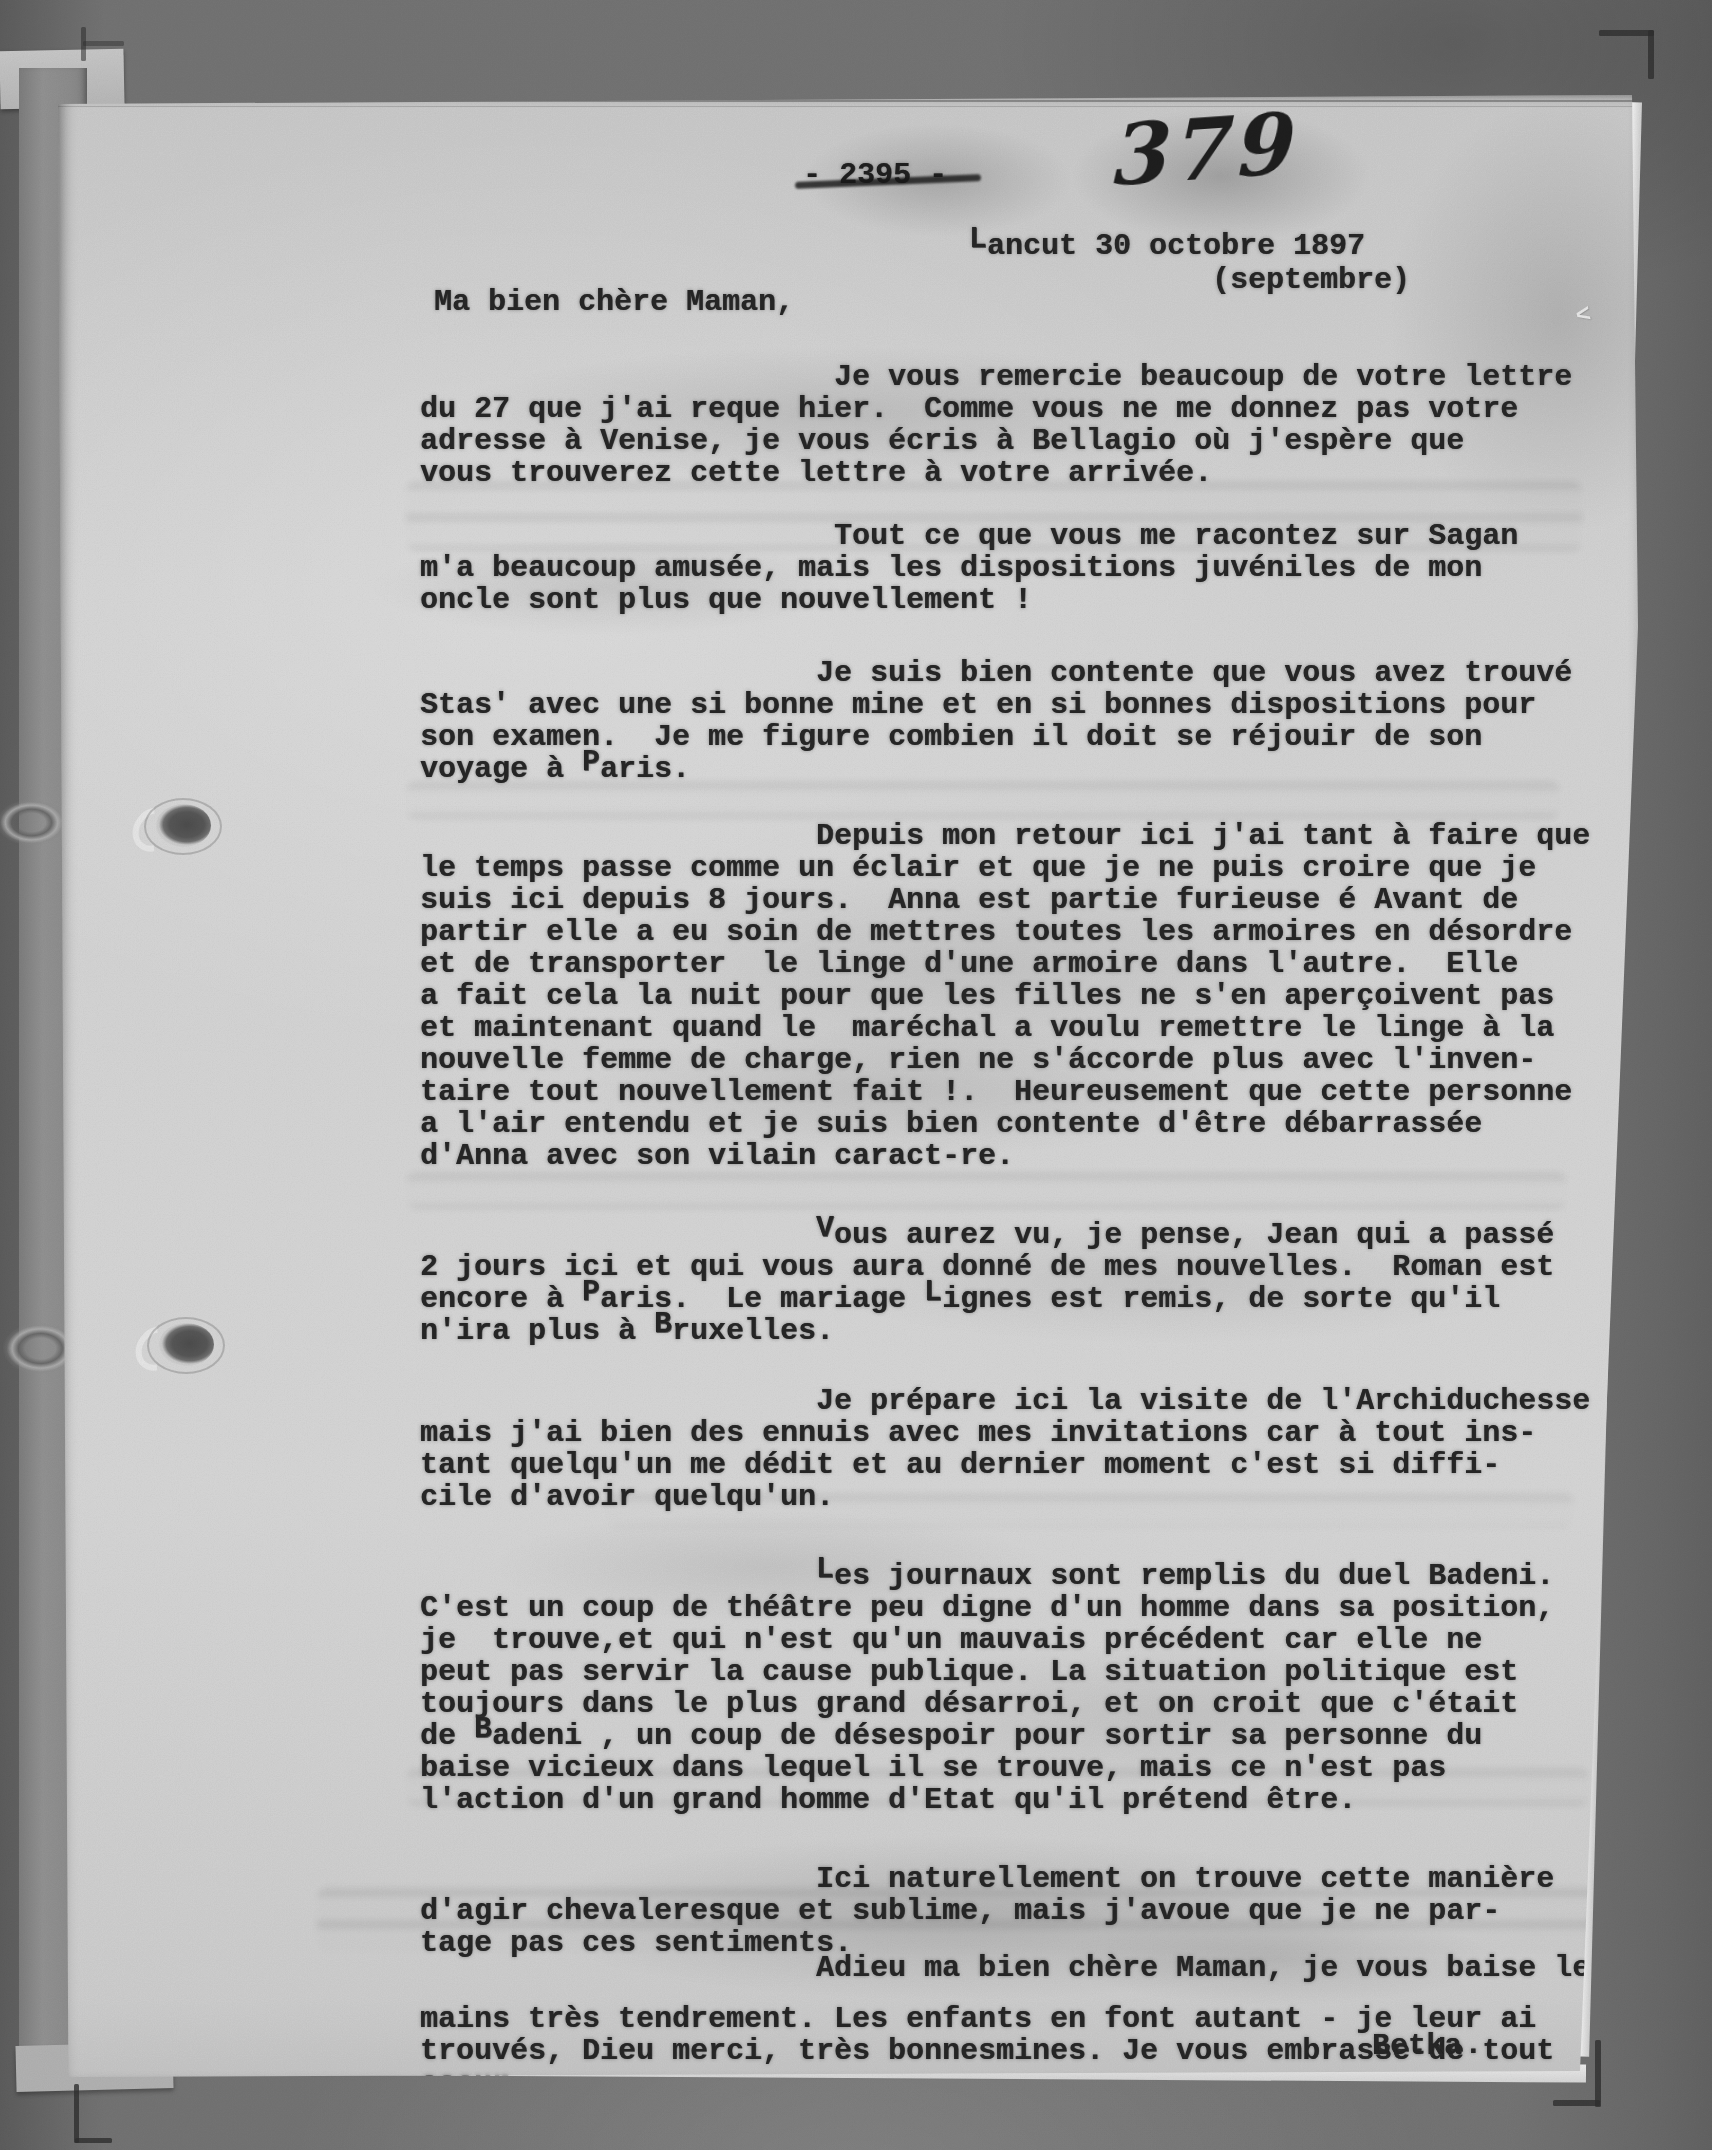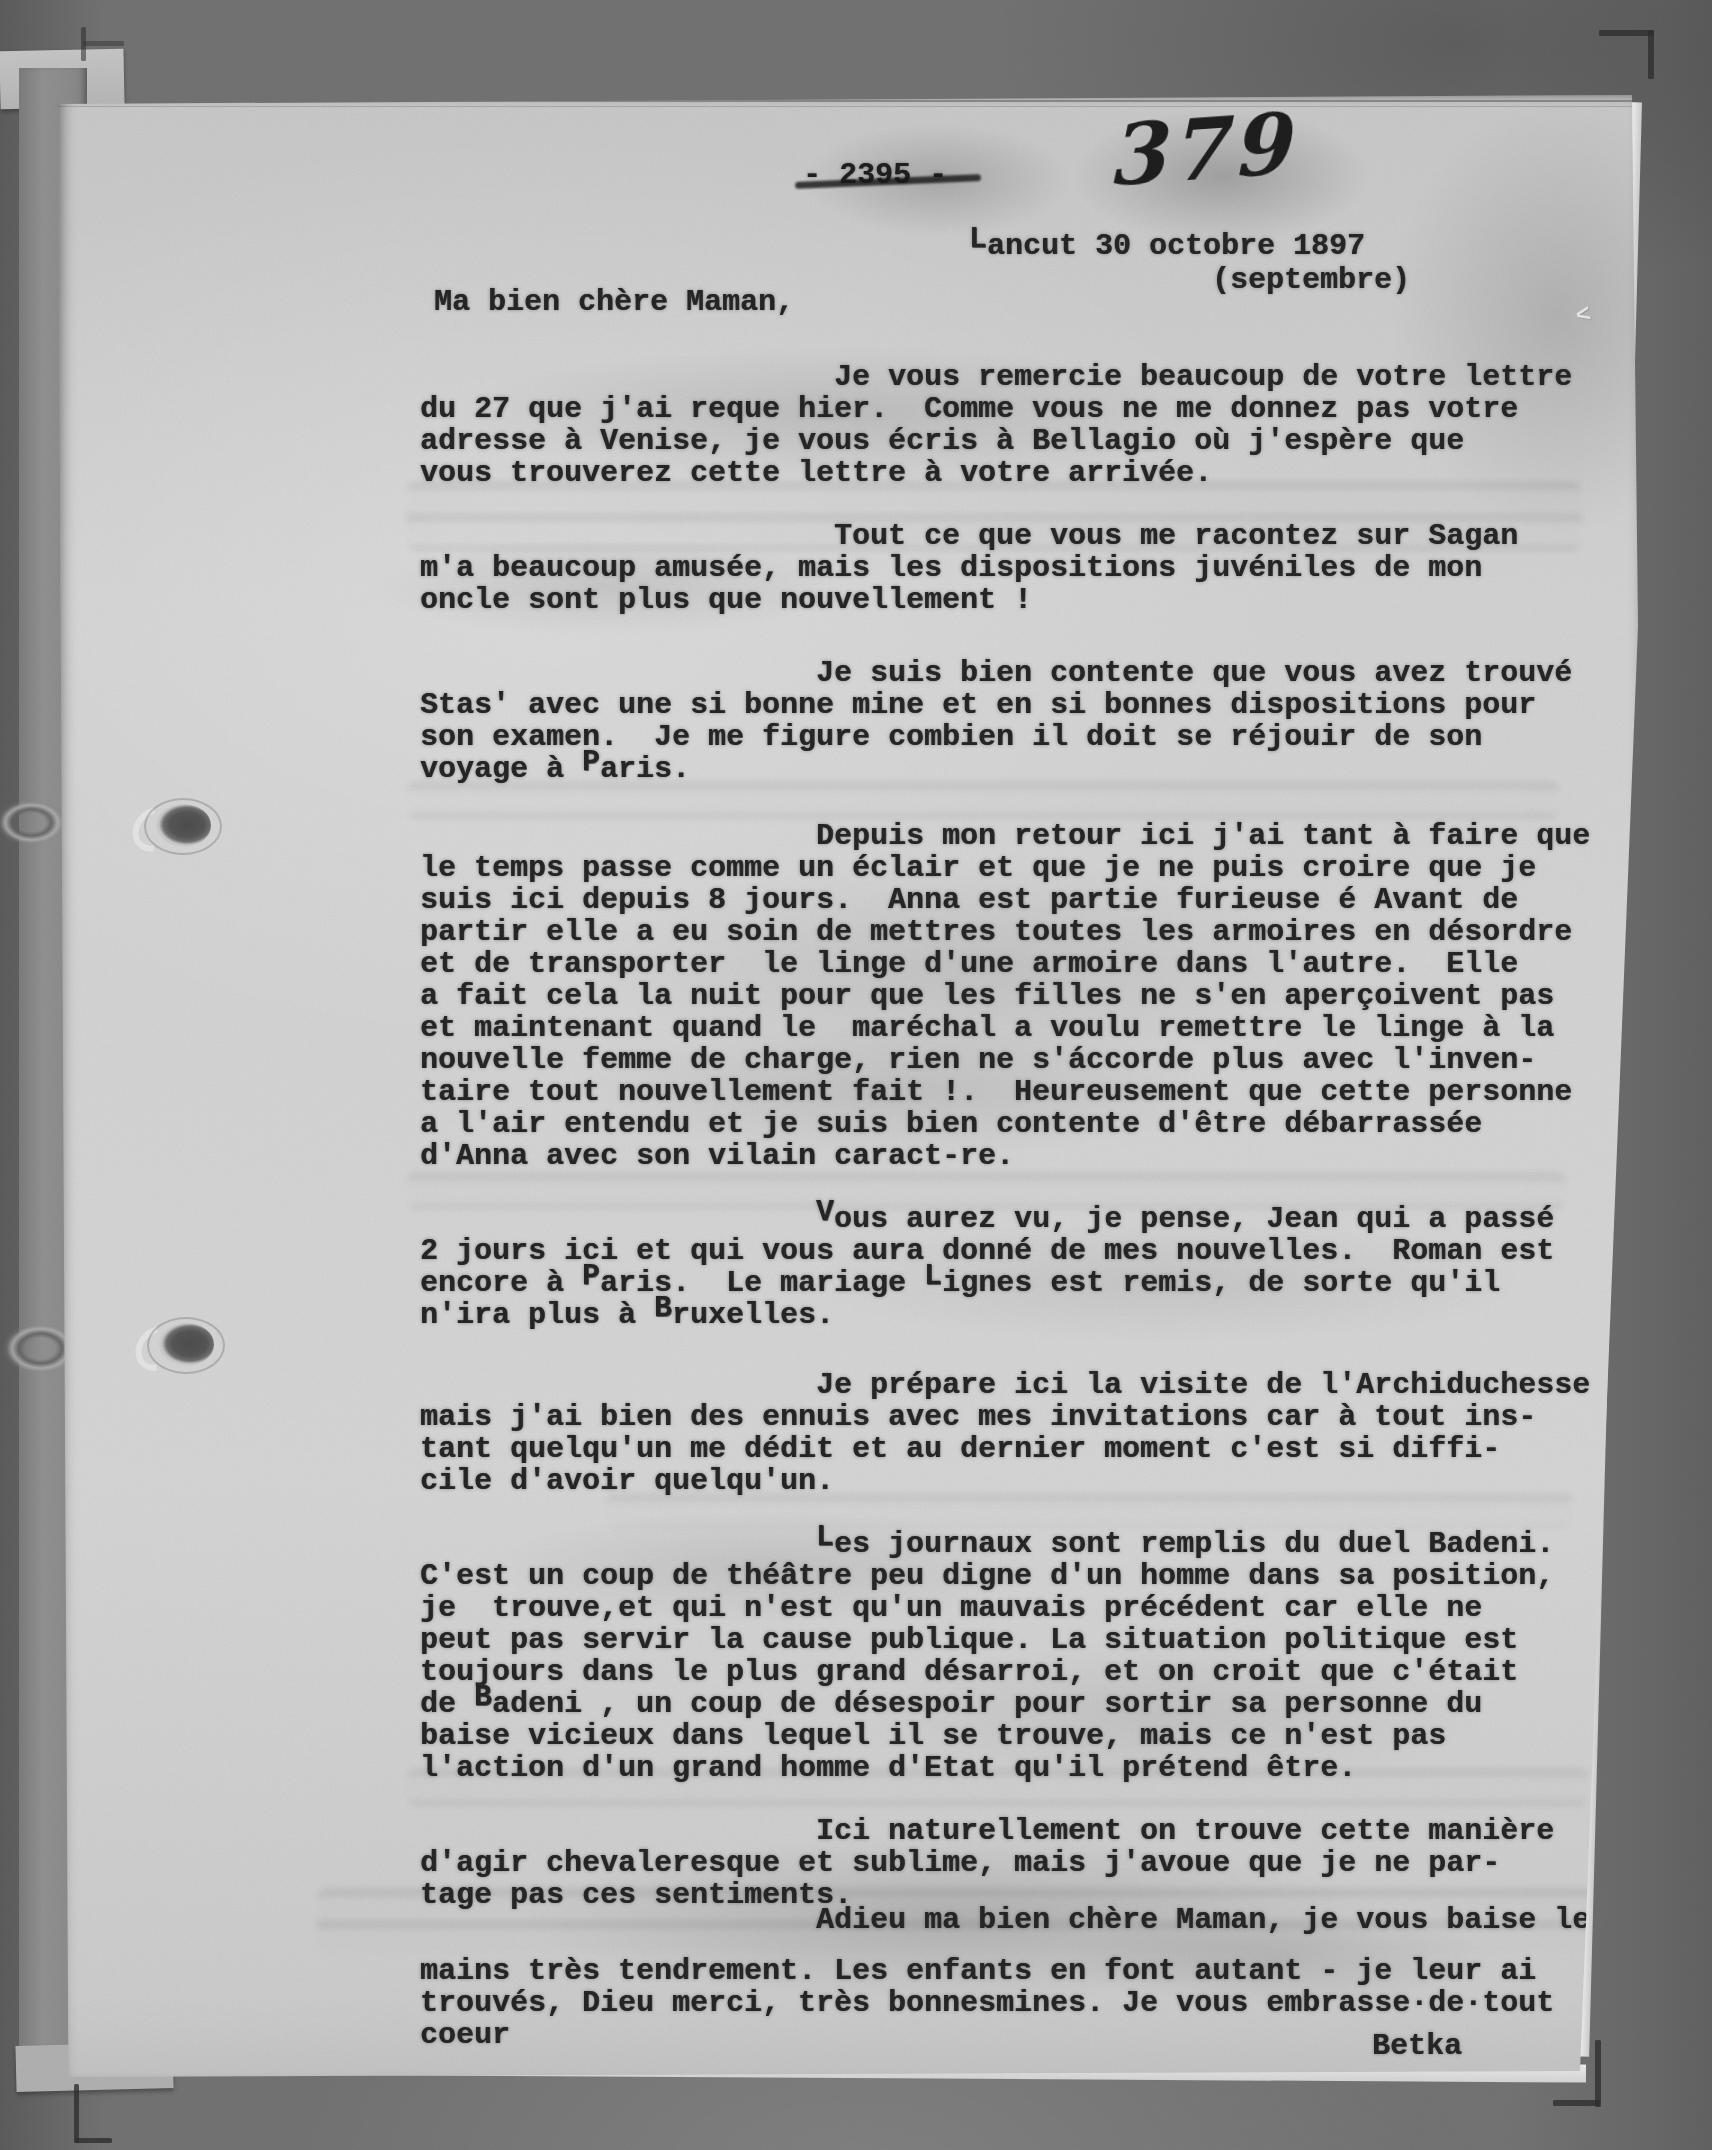--- a/index.html
+++ b/index.html
@@ -88,21 +88,21 @@
 
   
   .letter-body{position:absolute;left:362px;top:266px;width:1213px;z-index:12;
                font-size:30px;font-weight:700;line-height:32px;color:#262626;
                filter:blur(0.3px);
                text-shadow:0.4px 0.4px 0 rgba(25,25,25,.6), 0 0 3.7px rgba(70,70,70,.55);}
   .para{margin:0;}
   .tl{white-space:pre;height:32px;}
   .rc{display:inline-block;transform:translateY(-6.7px);}
   .mt61{margin-top:31px;} .mt56{margin-top:41px;} .mt48{margin-top:35px;}
-  .mt42{margin-top:31px;} .mt46{margin-top:38px;} .mtn9{margin-top:-6.7px;} .mt26{margin-top:19px;}
+  .mt42{margin-top:47px;} .mt46{margin-top:38px;} .mtn9{margin-top:-6.7px;} .mt26{margin-top:19px;}
 
   .typed{position:absolute;z-index:12;font-size:30px;font-weight:700;line-height:32px;color:#262626;
          white-space:pre;filter:blur(0.3px);
          text-shadow:0.4px 0.4px 0 rgba(25,25,25,.6), 0 0 3.7px rgba(70,70,70,.55);}
   .dateline{left:911px;top:135px;}
   .dateline2{left:1138px;top:169px;margin-left:16px;}
   .salutation{left:376px;top:191px;}
   .struck{left:745px;top:64px;color:#1f1f1f;filter:blur(0.4px);}
   .strikebar{position:absolute;left:737px;top:83px;width:186px;height:7.4px;background:#181818;
              opacity:.82;border-radius:3.7px;transform:rotate(-2.4deg);filter:blur(0.9px);z-index:13;}

